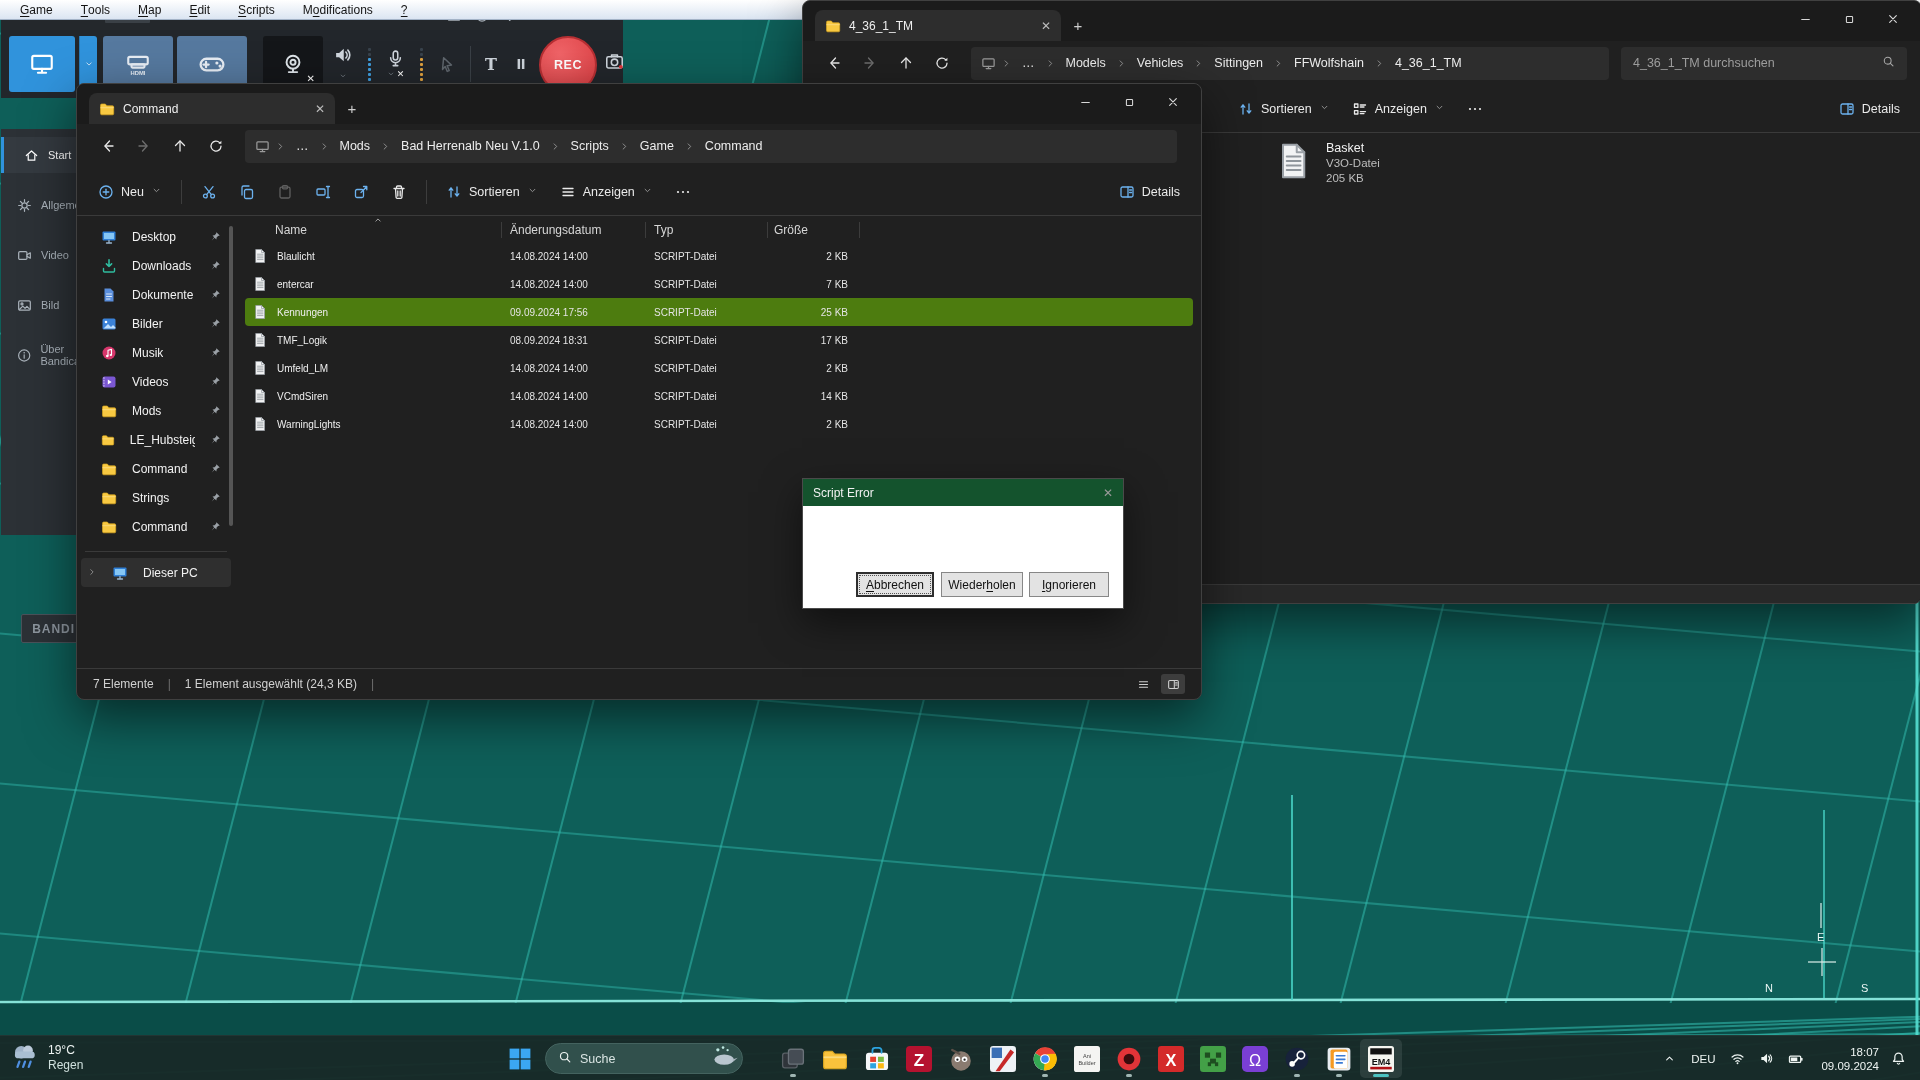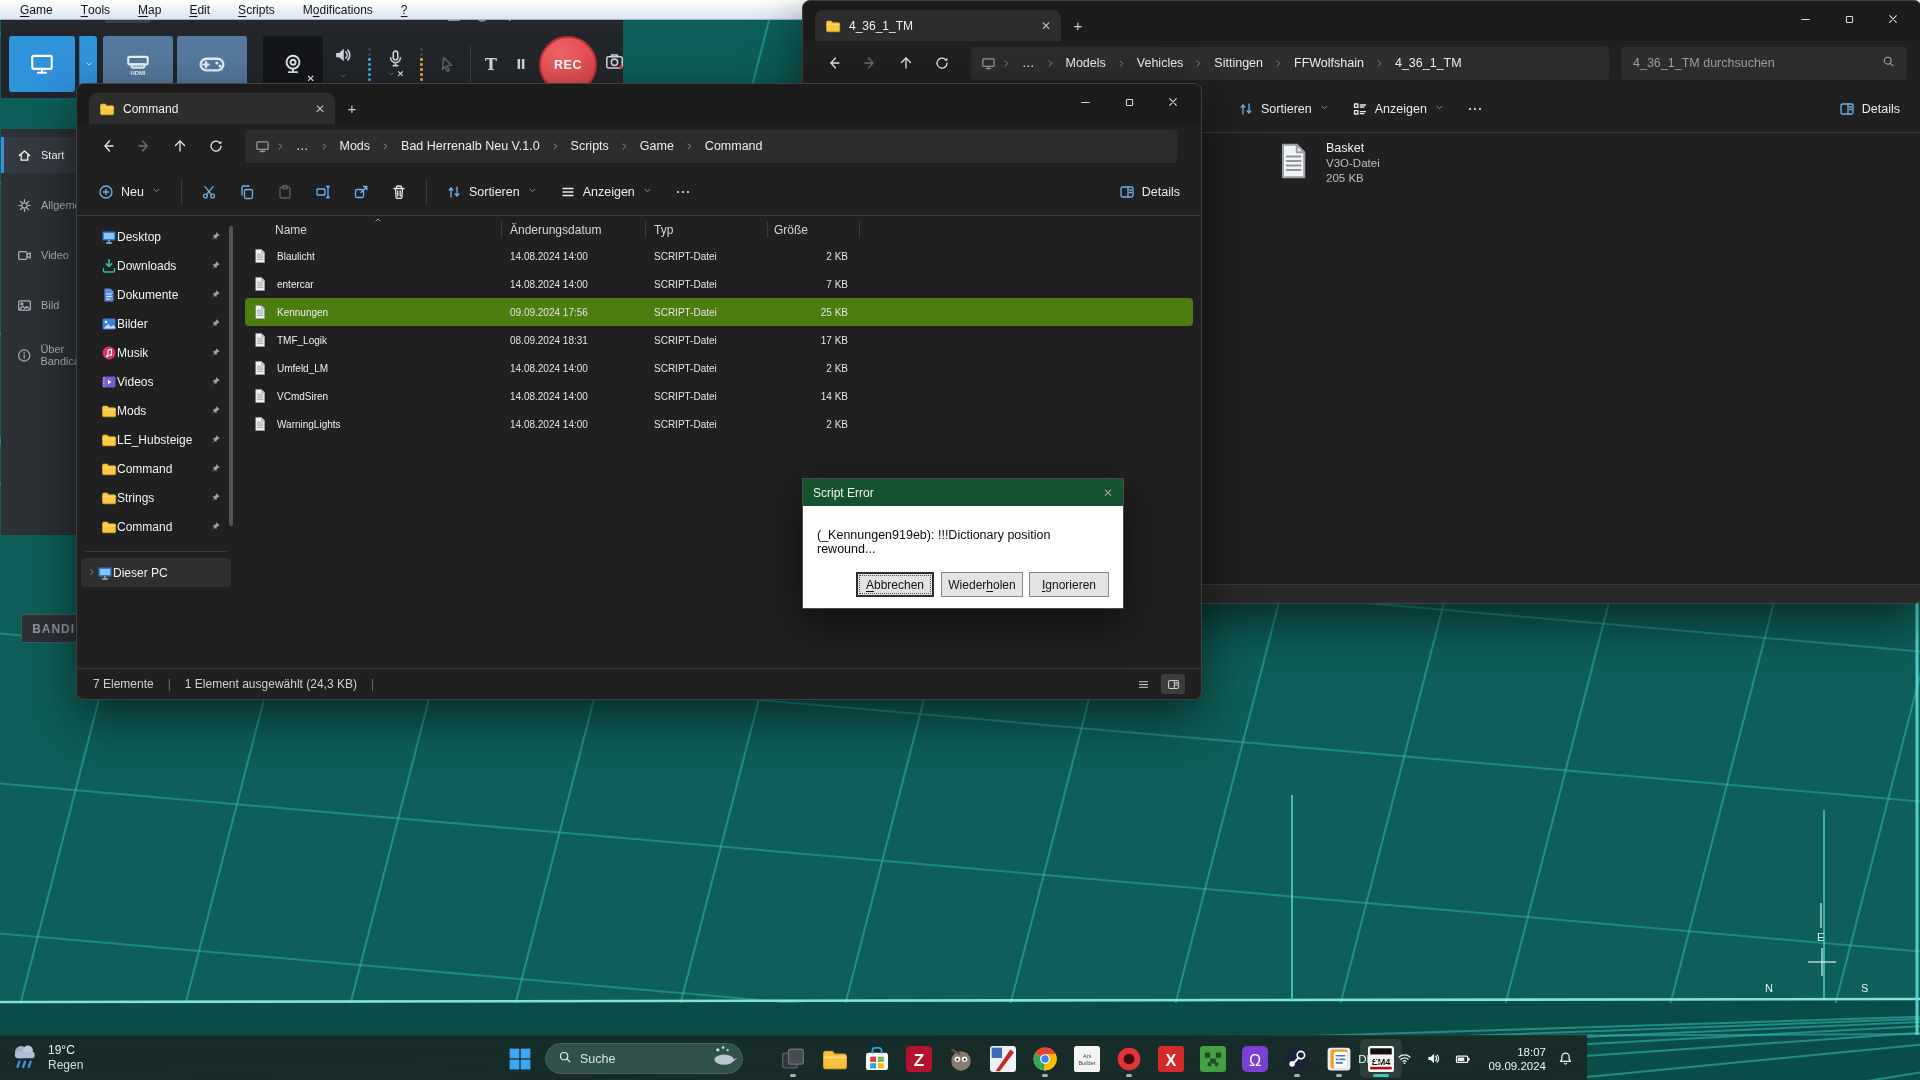--- a/index.html
+++ b/index.html
@@ -43,21 +43,21 @@
   .tico{display:flex;align-items:center;justify-content:center}
   .blue{color:#6cb2ef}
   .dimico{color:#5f5f5f}
   .vsep{width:1px;height:24px;background:#3d3d3d;margin:0 6px}
   .chev{color:#9b9b9b}
 
   
   #exp1{left:76px;top:83px;width:1124px;height:615px;z-index:20}
   #exp1-body{display:flex;height:452px}
   #sidebar{width:158px;padding-top:6px;position:relative}
-  .sideitem{height:29px;display:flex;align-items:center;gap:0;padding-left:20px;
+  .sideitem{height:29px;display:flex;align-items:center;gap:15px;padding-left:20px;
        font-size:12px;color:#f2f2f2;border-radius:4px;margin:0 4px}
   .sideitem .lbl{white-space:nowrap;overflow:hidden;max-width:78px}
   .sideitem .pin{margin-left:auto;margin-right:10px;color:#9aa0a6;display:flex}
   .side-sep{height:1px;background:#3a3a3a;margin:10px 8px 6px 8px}
   .thispc{background:#2f2f2f}
   #side-scroll{position:absolute;right:2px;top:10px;width:4px;height:300px;background:#555;border-radius:2px}
   #filearea{flex:1;padding:2px 8px 0 10px;position:relative}
   .fhead{display:grid;grid-template-columns:257px 144px 122px 92px;height:24px;
        align-items:center;color:#d6d6d6;font-size:12px;position:relative}
   .fhead .hc{height:16px;display:flex;align-items:center;border-right:1px solid #3c3c3c;padding-left:30px}
@@ -131,21 +131,21 @@
        background:radial-gradient(circle at 35% 30%,#f06468,#d93c40);border:2px solid #b72f33;
        display:flex;align-items:center;justify-content:center;color:#fff;font-weight:bold;
        font-size:12.5px;letter-spacing:.5px}
   #bc-inforow{height:30px;background:#282d32;display:flex;align-items:center;padding:0 12px;
        font-size:12.5px;color:#eef2f5;gap:10px;border-bottom:1px solid #1d2125}
   #bc-inforow .right{margin-left:auto;display:flex;align-items:center;gap:11px;color:#aab2ba}
   #bc-main{position:relative;height:406px;display:flex}
   #bc-nav{width:112px;background:#2c3136;border-right:1px solid #24282c;position:relative}
   .bnav{position:absolute;left:0;width:112px;height:36px;display:flex;align-items:center;gap:9px;
        padding-left:16px;color:#aab3bb;font-size:11px;box-sizing:border-box}
-  .bnav.active{color:#fff;background:#343a40;border-left:3px solid #3093dc;padding-left:13px}
+  .bnav.active{color:#fff;background:#343a40;border-left:3px solid #3093dc;padding-left:20px}
   #bc-bandicut{position:absolute;left:20px;top:485px;width:112px;height:27px;border:1px solid #4a525a;
        border-radius:2px;display:flex;align-items:center;justify-content:center;gap:5px;
        font-weight:bold;font-size:12px;letter-spacing:1px;color:#8d969f;background:#2c3136;z-index:2}
   #bc-bandicut .cut{color:#3093dc}
   #bc-content{position:absolute;left:112px;top:0;width:510px;height:406px}
   #bc-tabs{position:absolute;left:50px;top:138px;display:flex;align-items:center;gap:14px;font-size:13px;color:#8d969f}
   #bc-tabs .bt.on{color:#fff;font-weight:bold}
   #bc-tabs .tsep{color:#4a5056}
   #bc-tabline{position:absolute;left:50px;top:168px;width:423px;height:1px;background:#464c52}
   #bc-iconrow{position:absolute;left:50px;top:188px;display:flex;gap:3px}
@@ -160,21 +160,21 @@
        display:flex;align-items:center;justify-content:center;color:#fff;font-size:6.5px;font-weight:bold}
   #bc-recbtn .rl{color:#f2f6f9;font-size:13px}
   #bc-help{position:absolute;left:357px;top:394px;font-size:12.5px;color:#e8eef3;text-decoration:underline}
   .hk-label{position:absolute;display:flex;align-items:center;gap:8px;font-size:12.5px;color:#dfe6ec}
   .hk-input{position:absolute;height:26px;background:#3a4148;border-radius:1px;color:#cfd6dd;
        font-size:12px;display:flex;align-items:center;padding-left:9px;box-sizing:border-box}
   #bc-footer{height:31px;background:#24282c;border-top:1px solid #1b1e21;display:flex;
        align-items:center;padding-left:122px;gap:12px;font-size:12px;color:#9aa2ab}
 
   
-  #taskbar{left:0;top:1035px;width:1587px;height:45px;z-index:50;background:rgba(24,42,40,.96);
+  #taskbar{left:0;top:1035px;width:1920px;height:45px;z-index:50;background:rgba(24,42,40,.96);
        border-top:1px solid rgba(255,255,255,.05);color:#eef4f2}
   #tb-weather{position:absolute;left:10px;top:5px;display:flex;align-items:center;gap:8px}
   #tb-weather .wt{font-size:12px;line-height:15px}
   #tb-start{position:absolute;left:505px;top:8px;width:30px;height:30px;display:flex;align-items:center;justify-content:center;border-radius:4px}
   #tb-search{position:absolute;left:545px;top:7px;width:198px;height:31px;border-radius:16px;
        background:#31504c;border:1px solid #44635f;display:flex;align-items:center;padding:0 4px 0 12px;gap:8px;box-sizing:border-box}
   #tb-search .st{color:#d9e4e2;font-size:12.5px}
   #tb-search .ray{margin-left:auto}
   #tb-apps{position:absolute;left:772px;top:3px;display:flex}
   .tba{width:42px;height:39px;display:flex;align-items:center;justify-content:center;position:relative;border-radius:5px}
@@ -1090,21 +1090,20 @@
         </div>
     </div>
   </div>
 </div>
 
 <div id="dlg" class="abs">
   <div id="dlg-title">
     <span>Script Error</span>
     <span id="dlg-close">✕</span>
   </div>
-  <div id="dlg-msg">(_Kennungen919eb): !!!Dictionary position rewound...</div>
   <div id="dlg-buttons">
       <div class="dbtn def" style="left:53px;width:76px"><u>A</u>bbrechen</div>
       <div class="dbtn" style="left:138px;width:80px">Wieder<u>h</u>olen</div>
       <div class="dbtn" style="left:226px;width:78px"><u>I</u>gnorieren</div>
     </div>
 </div>
 
 <div id="bandicam">
   <div id="bc-title">
     <span id="bc-logo"><span>BANDI</span><span class="cam">CAM</span></span>

